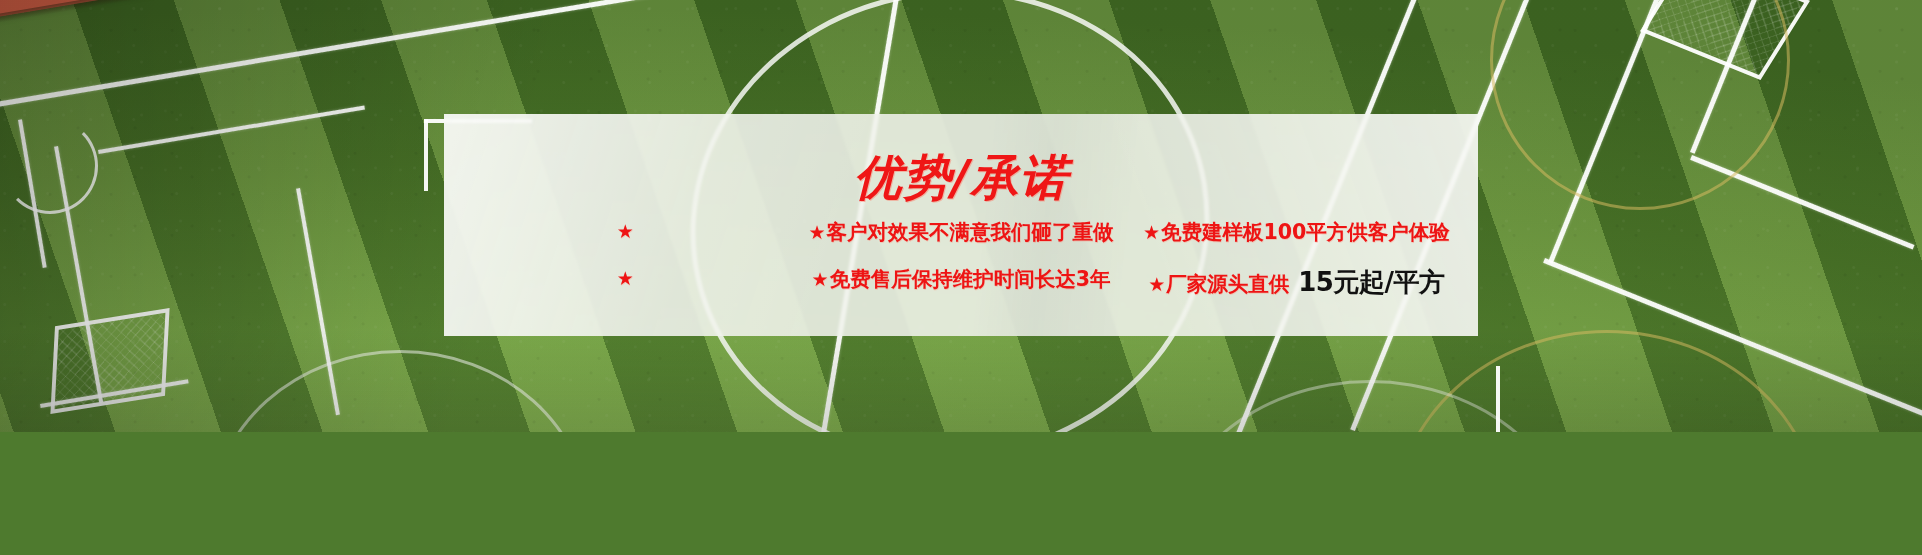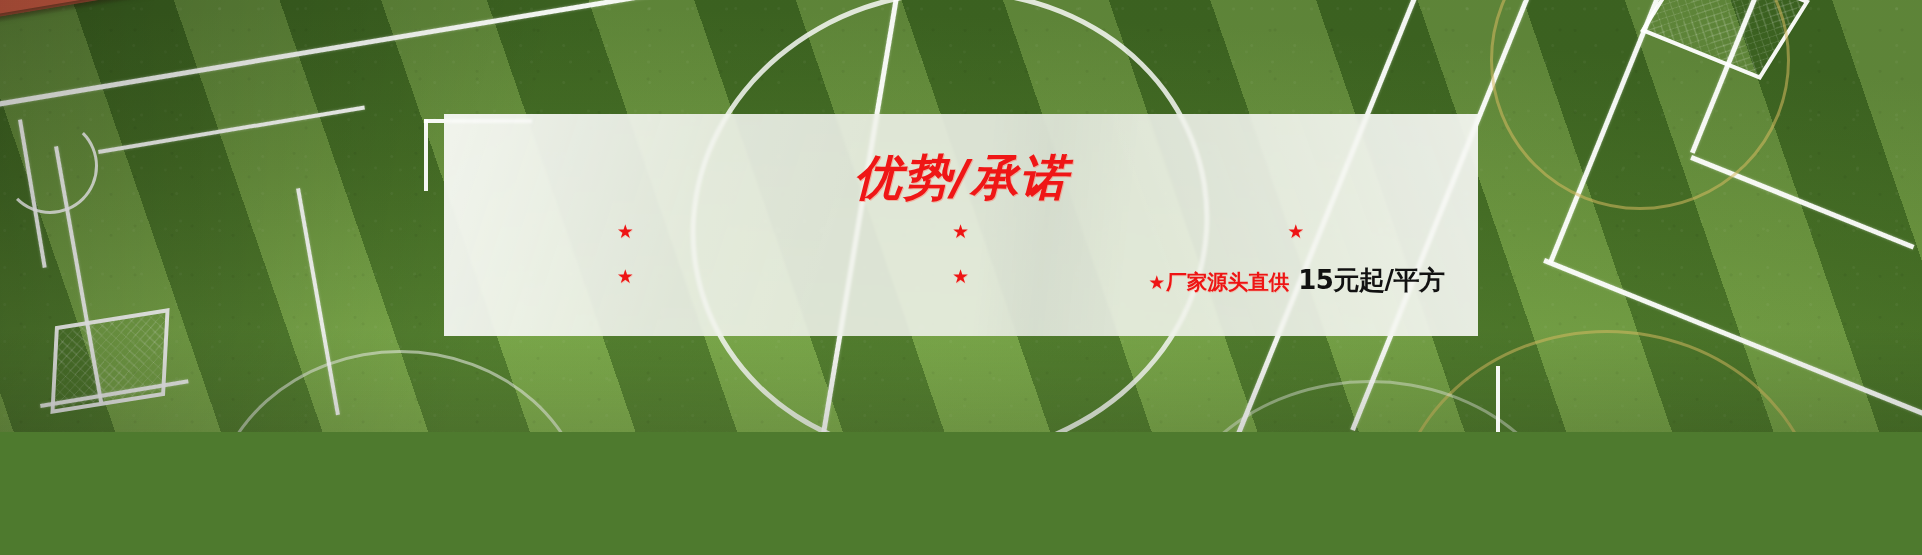--- a/index.html
+++ b/index.html
@@ -257,32 +257,35 @@
     <div class="headline">优势/承诺</div>
 
     <div class="bullets">
 
       <div class="bullet">
         <span class="star">★</span>
       </div>
 
       <div class="bullet">
         <span class="star">★</span>
-      </div>
-
-      <div class="bullet">
-        <span class="star">★</span>
-      </div>
-
-      <div class="bullet">
-        <span class="star">★</span>
-      </div>
-
-      <div class="bullet">
-        <span class="star">★</span>
+        <span>客户对效果不满意我们砸了重做</span>
+      </div>
+
+      <div class="bullet">
+        <span class="star">★</span>
+        <span>免费建样板100平方供客户体验</span>
+      </div>
+
+      <div class="bullet">
+        <span class="star">★</span>
+      </div>
+
+      <div class="bullet">
+        <span class="star">★</span>
+        <span>免费售后保持维护时间长达3年</span>
       </div>
 
       <div class="bullet">
         <span class="star">★</span>
         <span>厂家源头直供</span>
         <span class="price">15元起/平方</span>
       </div>
 
     </div>
   </div>

